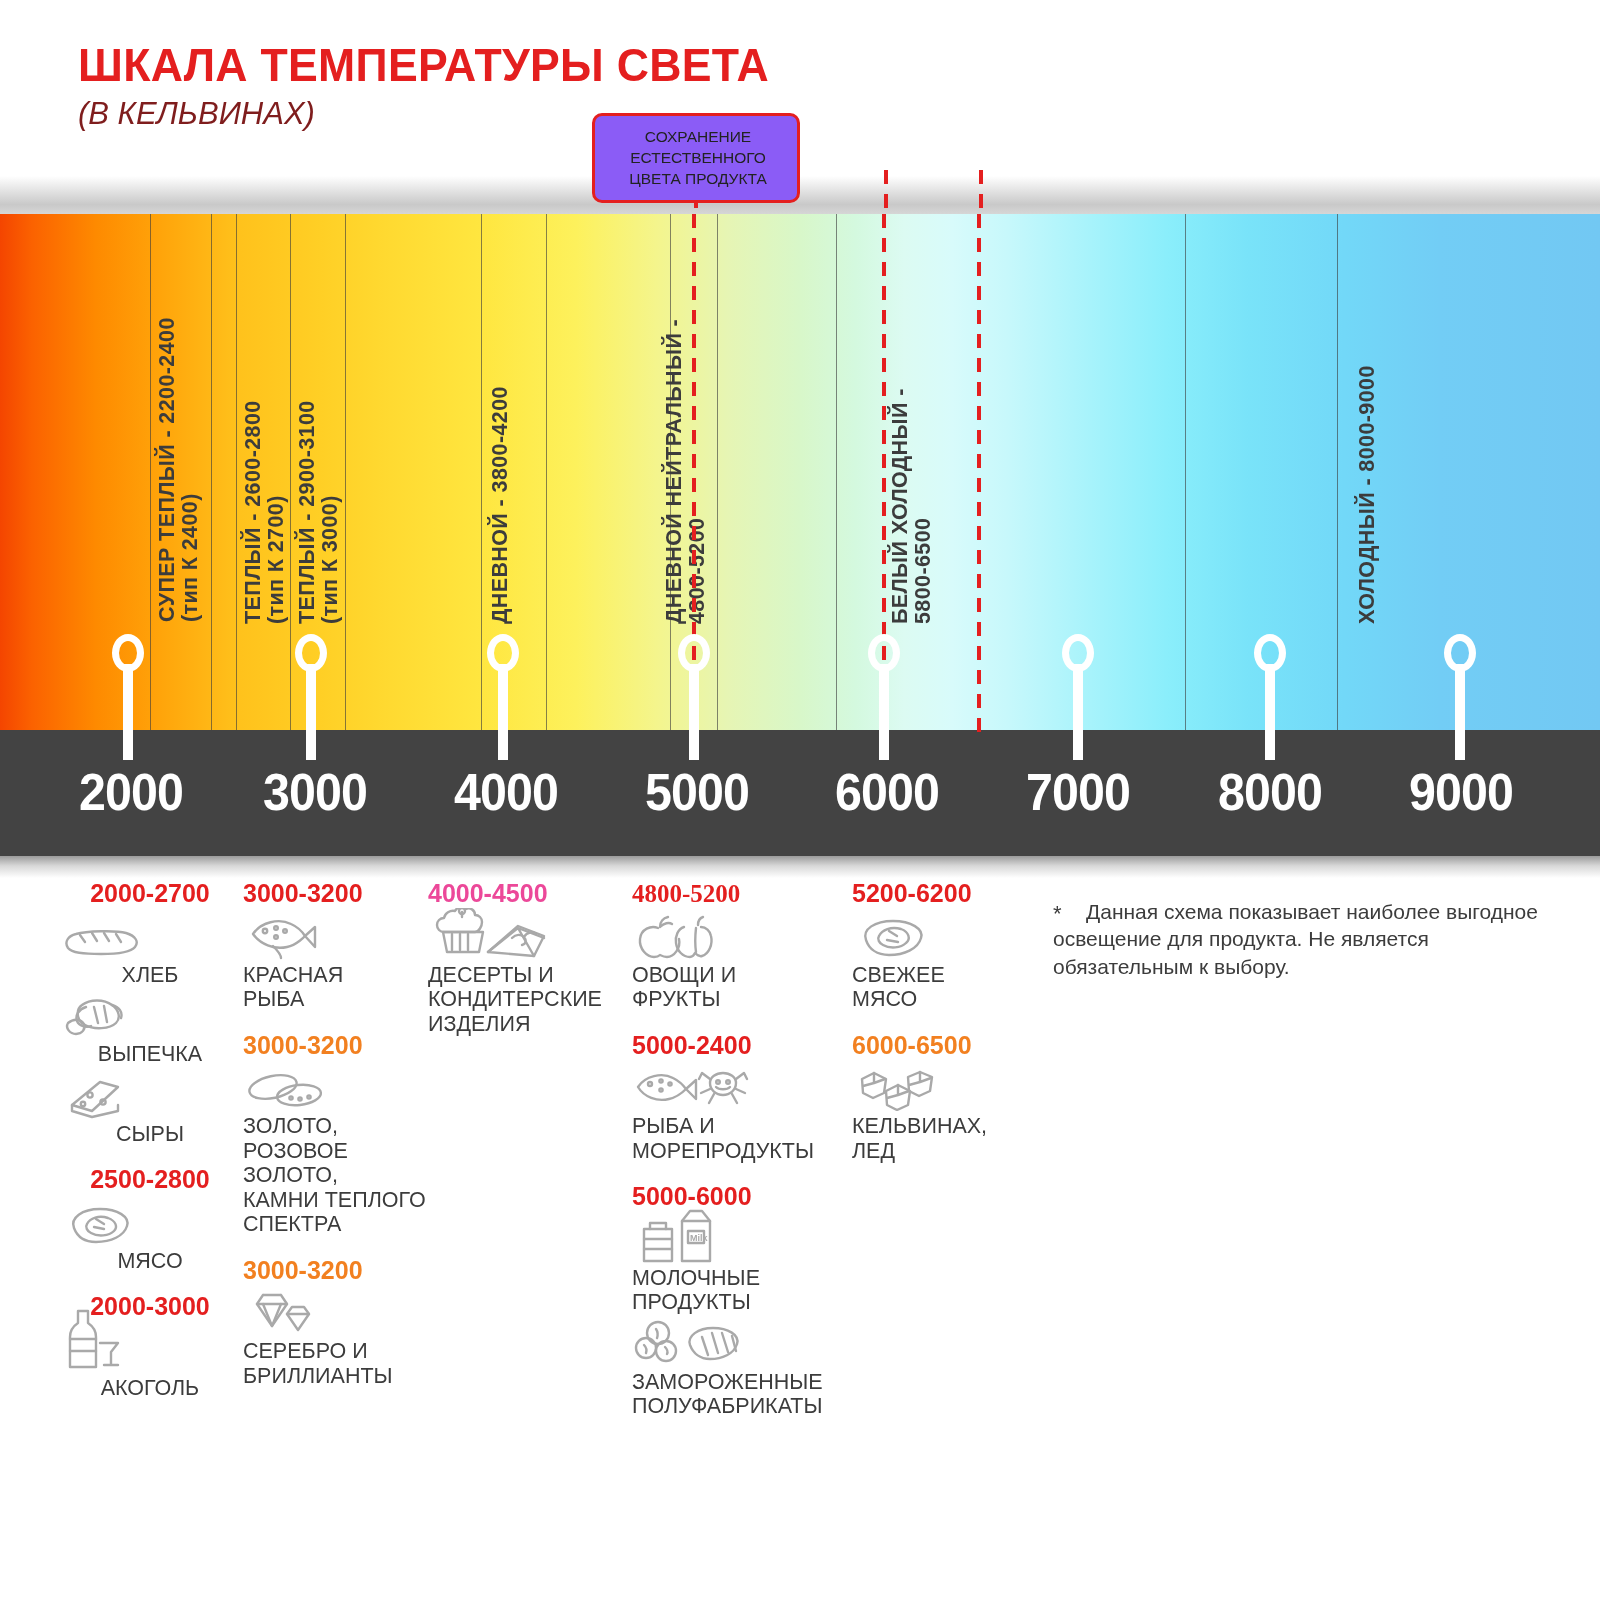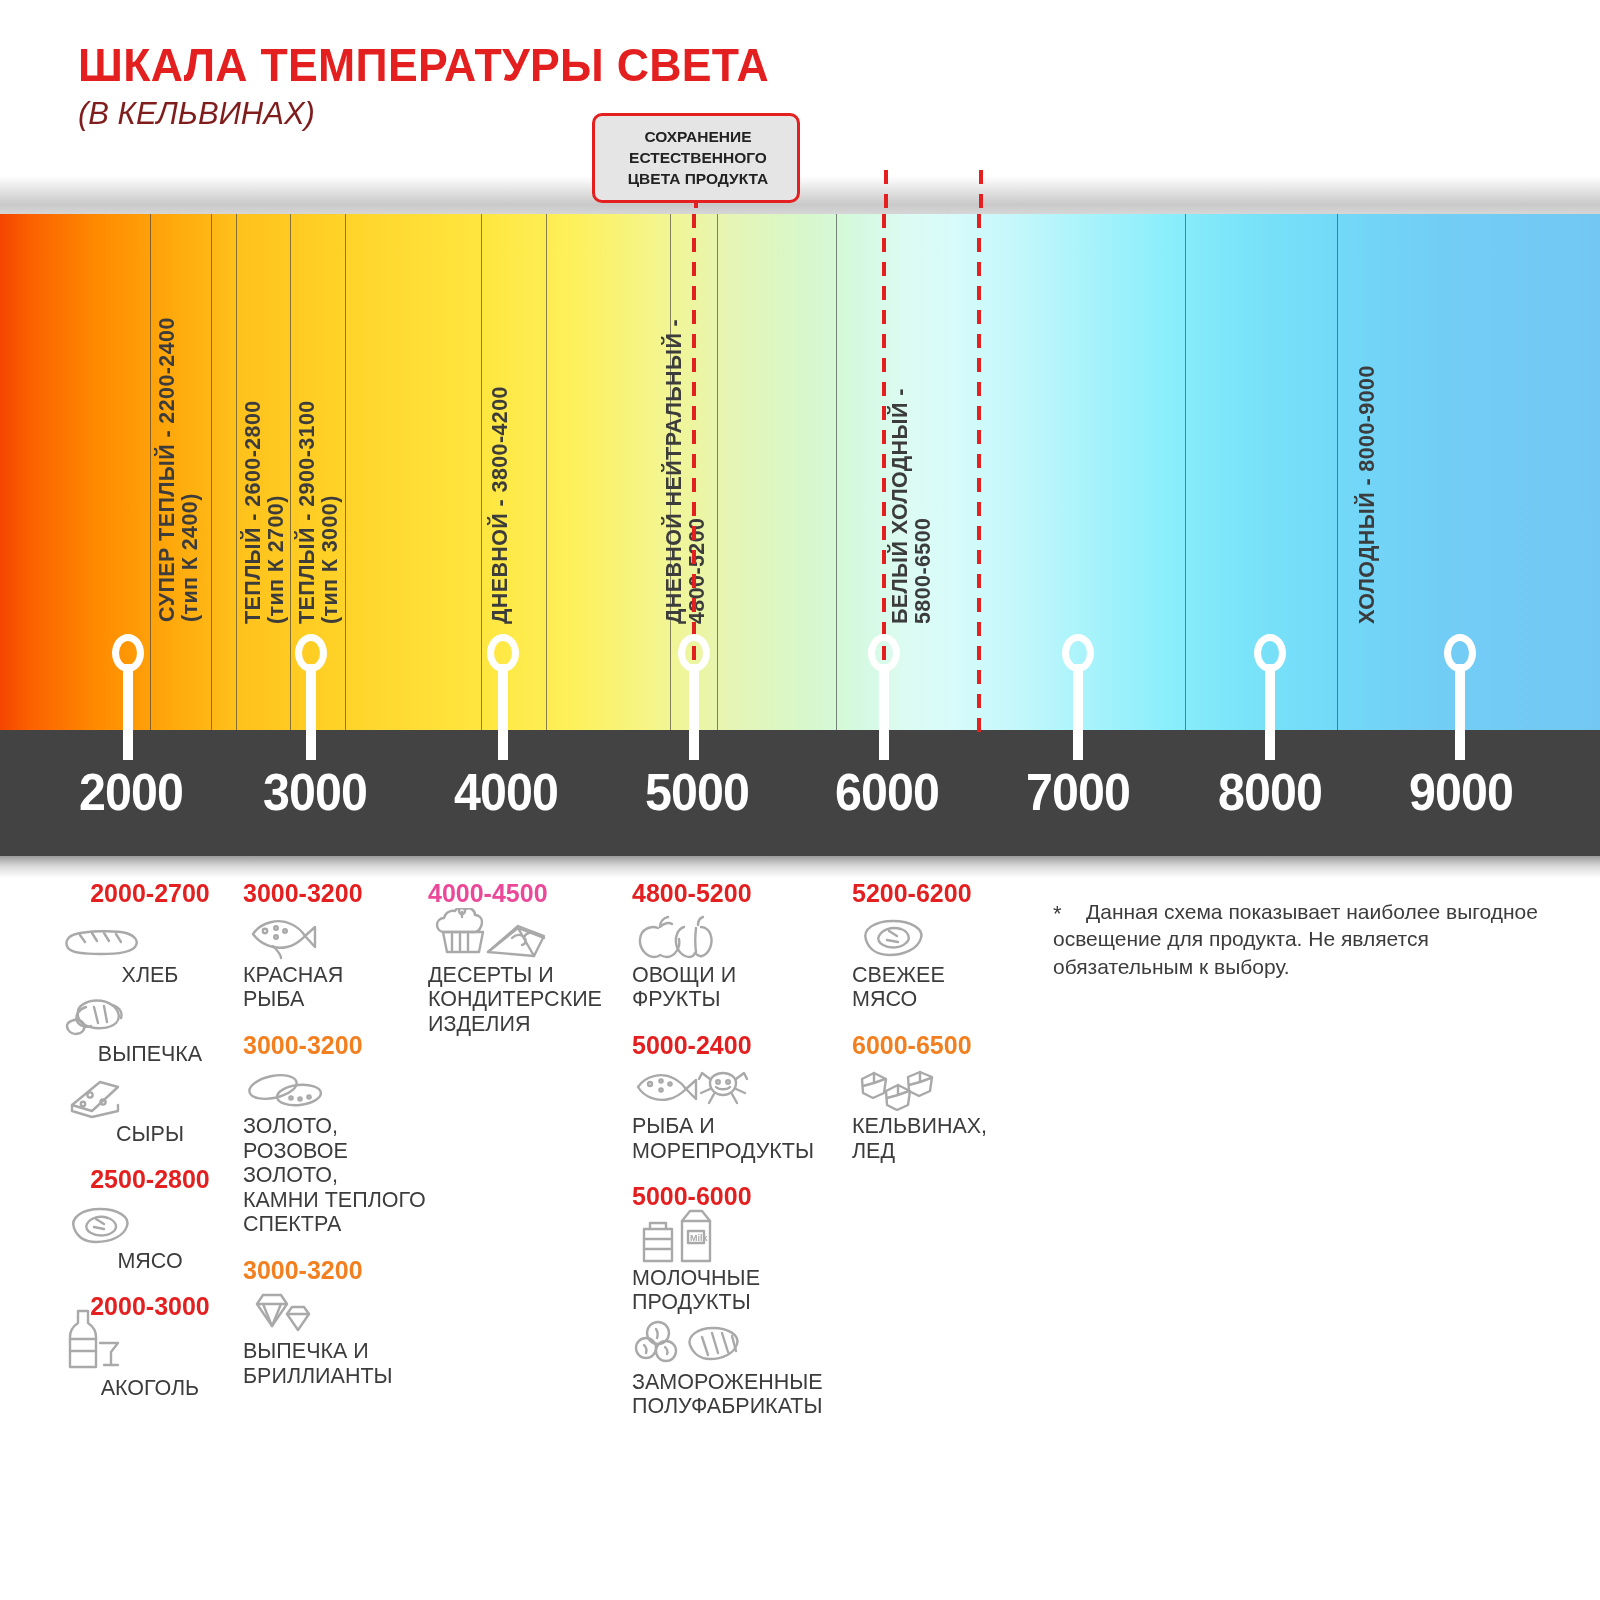--- a/index.html
+++ b/index.html
@@ -21,23 +21,23 @@
   .subtitle {
     position: absolute; left: 78px; top: 96px;
     font-size: 31px; color: #7f1d1d; font-weight: normal; font-style: italic;
   }
 
   
   .callout {
     position: absolute;
     border: 3px solid #e41f1f;
     border-radius: 10px;
-    background: #e5e5e5;
+    background: #8b5cf6;
     text-align: center;
-    font-size: 15.5px; font-weight: bold; color: #222;
+    font-size: 15.5px; font-weight: normal; color: #222;
     line-height: 1.36;
     padding: 10px 12px 11px 16px;
     z-index: 6;
   }
   #callout-preserve { left: 592px; top: 113px; width: 208px; }
   #callout-standard { left: 824px; top: 113px; width: 218px; }
 
   
   .strip-shadow {
     position: absolute; left: 0; top: 176px; width: 1600px; height: 38px;
@@ -362,21 +362,21 @@
           <div class="grp-range" style="color: rgb(242, 128, 32);">3000-3200</div>
           <div class="item">
             <div class="item-icon">
               <svg width="72" height="48" viewBox="0 0 72 48">
                 <path style="fill:none;stroke:#a9a9a9;stroke-width:2.4;stroke-linecap:round;stroke-linejoin:round" d="M14 16h30l-15 22z"></path>
                 <path style="fill:none;stroke:#a9a9a9;stroke-width:2.4;stroke-linecap:round;stroke-linejoin:round" d="M14 16l6-9h18l6 9M20 16l9 22M38 16l-9 22M20 7l-6 9M38 7l6 9"></path>
                 <path style="fill:none;stroke:#a9a9a9;stroke-width:2.4;stroke-linecap:round;stroke-linejoin:round" d="M44 26h22l-11 16z"></path>
                 <path style="fill:none;stroke:#a9a9a9;stroke-width:2.4;stroke-linecap:round;stroke-linejoin:round" d="M44 26l5-7h12l5 7"></path>
               </svg>
             </div>
-            <div class="item-label">ВЫПЕЧКА И
+            <div class="item-label">СЕРЕБРО И
 БРИЛЛИАНТЫ</div>
           </div>
         </div>
       </div>
     <div class="col" id="col2">
         <div class="grp">
           <div class="grp-range" style="color: #ec4899;">4000-4500</div>
           <div class="item">
             <div class="item-icon">
               <svg width="120" height="52" viewBox="0 0 120 52">
@@ -391,21 +391,21 @@
               </svg>
             </div>
             <div class="item-label">ДЕСЕРТЫ И
 КОНДИТЕРСКИЕ
 ИЗДЕЛИЯ</div>
           </div>
         </div>
       </div>
     <div class="col" id="col3">
         <div class="grp">
-          <div class="grp-range" style="color: rgb(228, 31, 31);">4800-5200</div>
+          <div class="grp-range" style="color: rgb(228, 31, 31); font-family: Liberation Serif, serif;">4800-5200</div>
           <div class="item">
             <div class="item-icon">
               <svg width="86" height="46" viewBox="0 0 86 46">
                 <path style="fill:none;stroke:#a9a9a9;stroke-width:2.4;stroke-linecap:round;stroke-linejoin:round" d="M26 14c-7-3-17 1-18 11-1 10 7 18 14 18 3 0 5-1 6-2 2 1 4 2 7 2 7 0 14-9 12-18"></path>
                 <path style="fill:none;stroke:#a9a9a9;stroke-width:2.4;stroke-linecap:round;stroke-linejoin:round" d="M28 13c0-5 3-9 8-10M28 13c4-4 9-5 12-3"></path>
                 <path style="fill:none;stroke:#a9a9a9;stroke-width:2.4;stroke-linecap:round;stroke-linejoin:round" d="M52 13c-6 2-9 9-8 16 1 8 7 14 14 14 3 0 4-2 5-4 2 2 4 4 7 3 7-2 11-12 9-20-1-5-5-9-10-9"></path>
                 <path style="fill:none;stroke:#a9a9a9;stroke-width:2.4;stroke-linecap:round;stroke-linejoin:round" d="M66 11c0-4 2-7 5-8"></path>
                 <path style="fill:none;stroke:#a9a9a9;stroke-width:2.4;stroke-linecap:round;stroke-linejoin:round" d="M64 14c-1 9-1 17 0 24"></path>
               </svg>
             </div>

